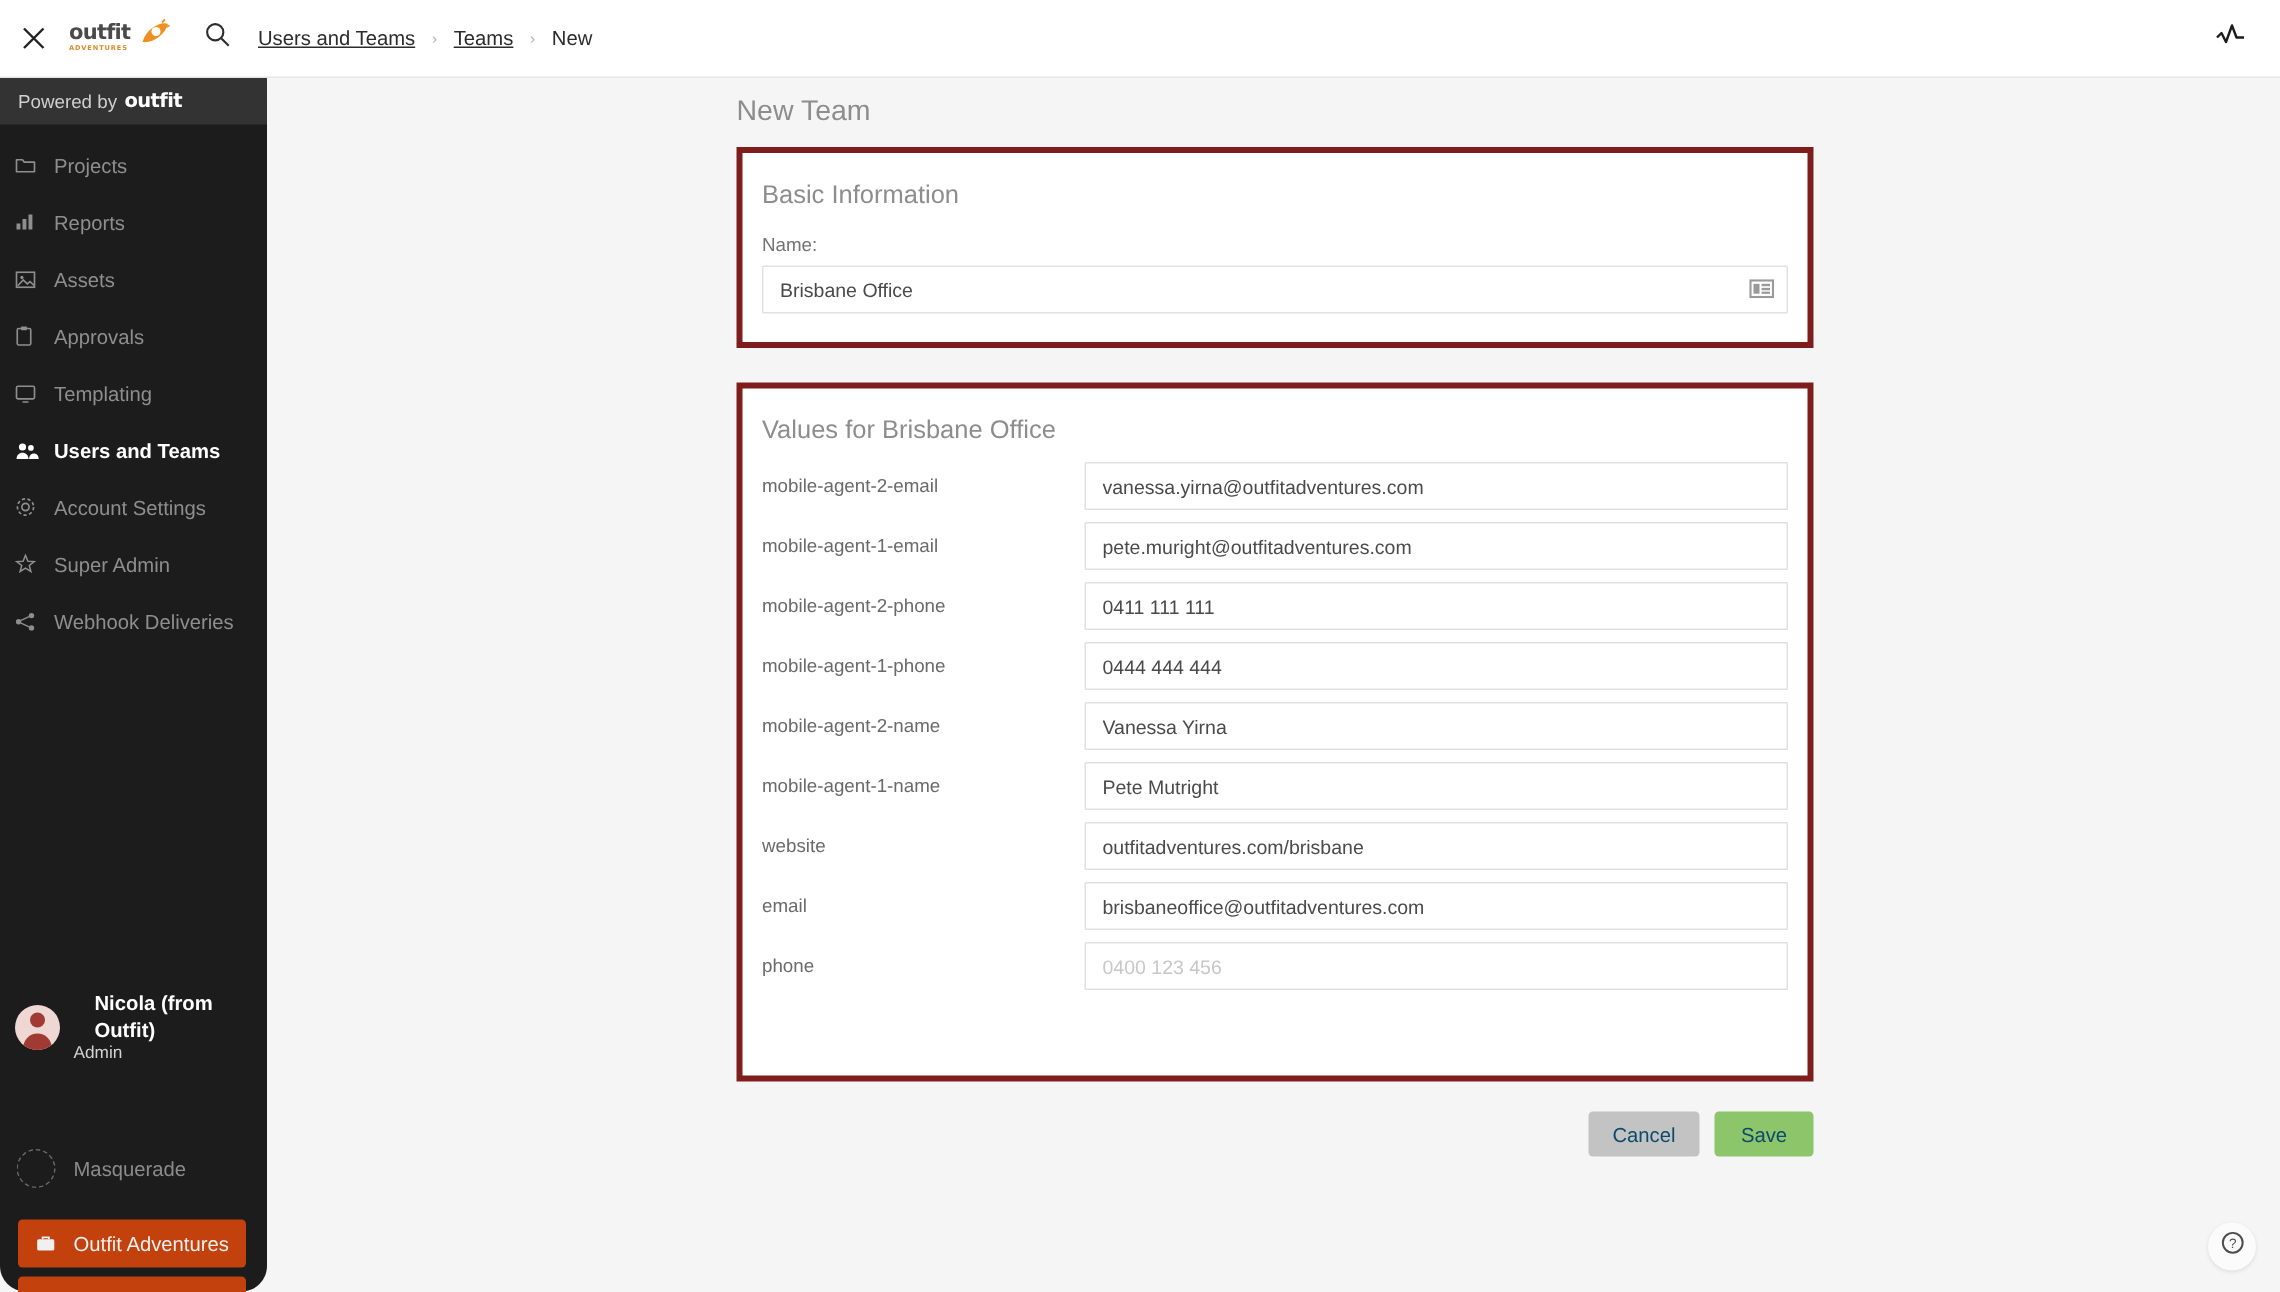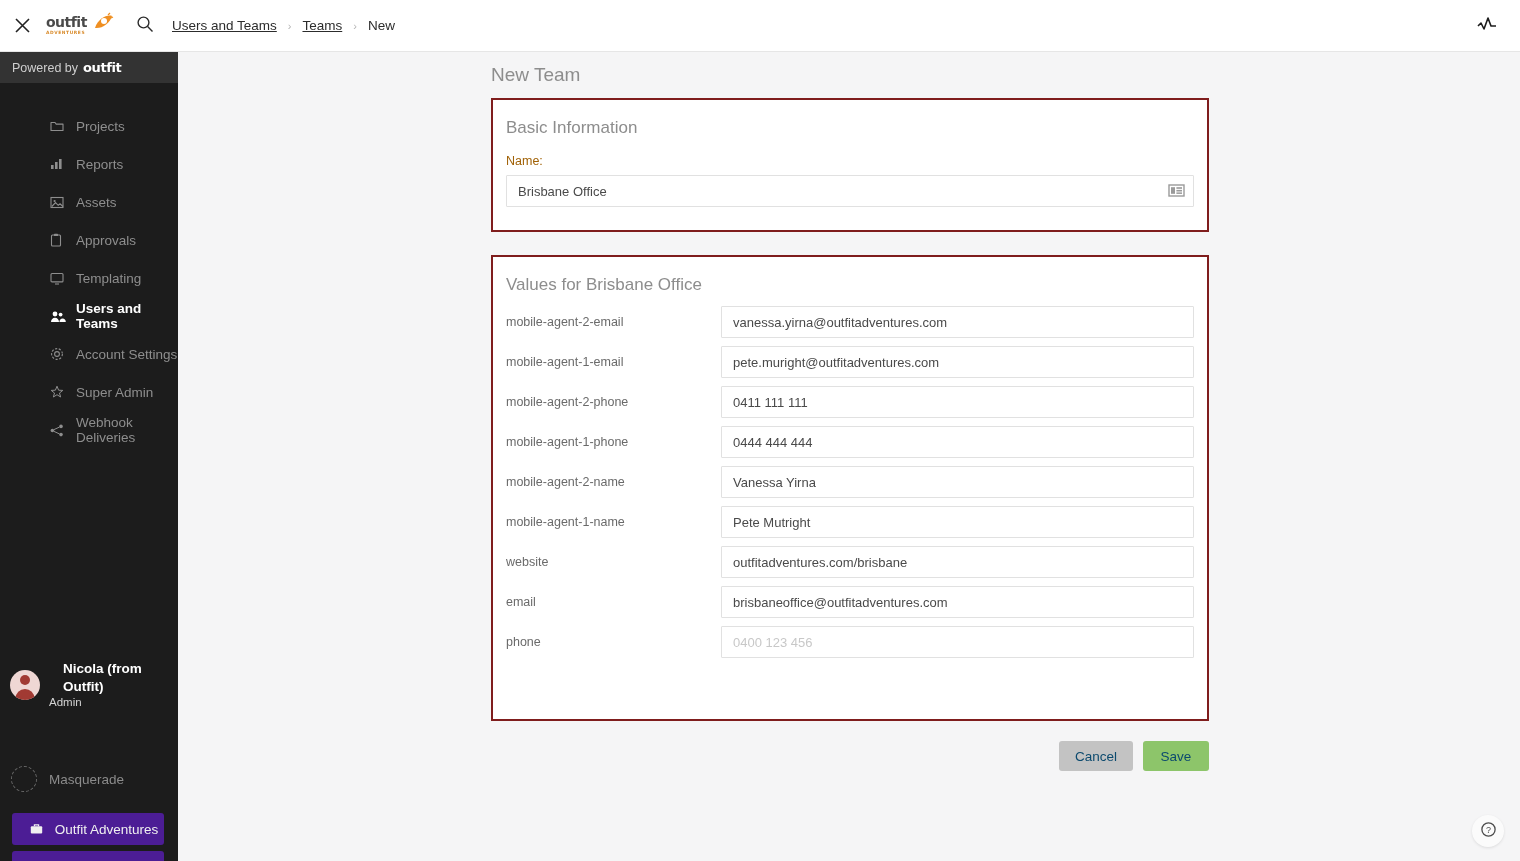--- a/index.html
+++ b/index.html
@@ -76,36 +76,37 @@
     display: flex; align-items: center; justify-content: center;
     cursor: pointer;
   }
 
   
   .sidebar {
     position: absolute; top: 52px; left: 0;
     width: 178px; height: 809px;
     background: #1c1c1c;
     z-index: 20;
+    border-radius: 17px;
   }
   .powered {
     height: 31px;
     background: #333333;
     display: flex; align-items: center;
     padding-left: 12px;
     font-size: 12.5px; color: #cfcfcf;
   }
   .powered b {
     font-family: "DejaVu Sans", sans-serif;
     font-weight: 700; color: #ffffff;
     font-size: 13px; letter-spacing: -0.4px;
     margin-left: 5px;
   }
 
-  .nav { padding-top: 24px; margin-left: 40px; }
+  .nav { padding-top: 8px; }
   .nav-item {
     height: 38px;
     display: flex; align-items: center;
     padding-left: 10px;
     cursor: pointer;
     color: #8e8e8e;
     font-size: 13.5px;
   }
   .nav-item.active { color: #ffffff; font-weight: 700; }
   .nav-icon {
@@ -147,27 +148,26 @@
   }
   .masq-circle {
     width: 26px; height: 26px; border-radius: 50%;
     border: 1px dashed #6a6a6a; flex: none;
   }
   .masq-label { margin-left: 12px; font-size: 13.5px; color: #8b8b8b; }
 
   .side-btn {
     position: absolute; left: 12px;
     width: 152px; height: 32px;
-    background: #4c1d95;
+    background: #c2410c;
     border-radius: 3px;
     display: flex; align-items: center;
     padding-left: 12px;
     color: #f0f0f0; font-size: 13.5px;
     cursor: pointer;
-    justify-content: center;
   }
   .side-btn .nav-icon { width: 20px; }
   .side-btn .nav-label { margin-left: 5px; }
   #btn-org { top: 761px; }
   #btn-logout { top: 799px; }
 
   
   .main {
     position: absolute; top: 52px; left: 178px;
     width: 1342px; height: 809px;
@@ -177,32 +177,32 @@
   .page-title {
     position: absolute; left: 313px; top: 12px;
     font-size: 19px; color: #8d8d8d;
     font-weight: 400;
   }
 
   .card {
     position: absolute; left: 313px;
     width: 718px;
     background: #ffffff;
-    border: 2px solid #7f1d1d;
+    border: 4px solid #7f1d1d;
   }
   #card-basic { top: 46px; height: 134px; }
   #card-values { top: 203px; height: 466px; }
 
   .card-title {
     font-size: 17px; color: #8d8d8d;
     padding: 18px 0 0 13px;
     font-weight: 400;
   }
   .field-label-name {
-    font-size: 12.5px; color: #a16207;
+    font-size: 12.5px; color: #737373;
     padding: 16px 0 0 13px;
   }
   .name-input-wrap {
     position: relative;
     margin: 7px 13px 0 13px;
   }
   .text-input {
     width: 100%; height: 32px;
     border: 1px solid #e1e1e1;
     background: #ffffff;

